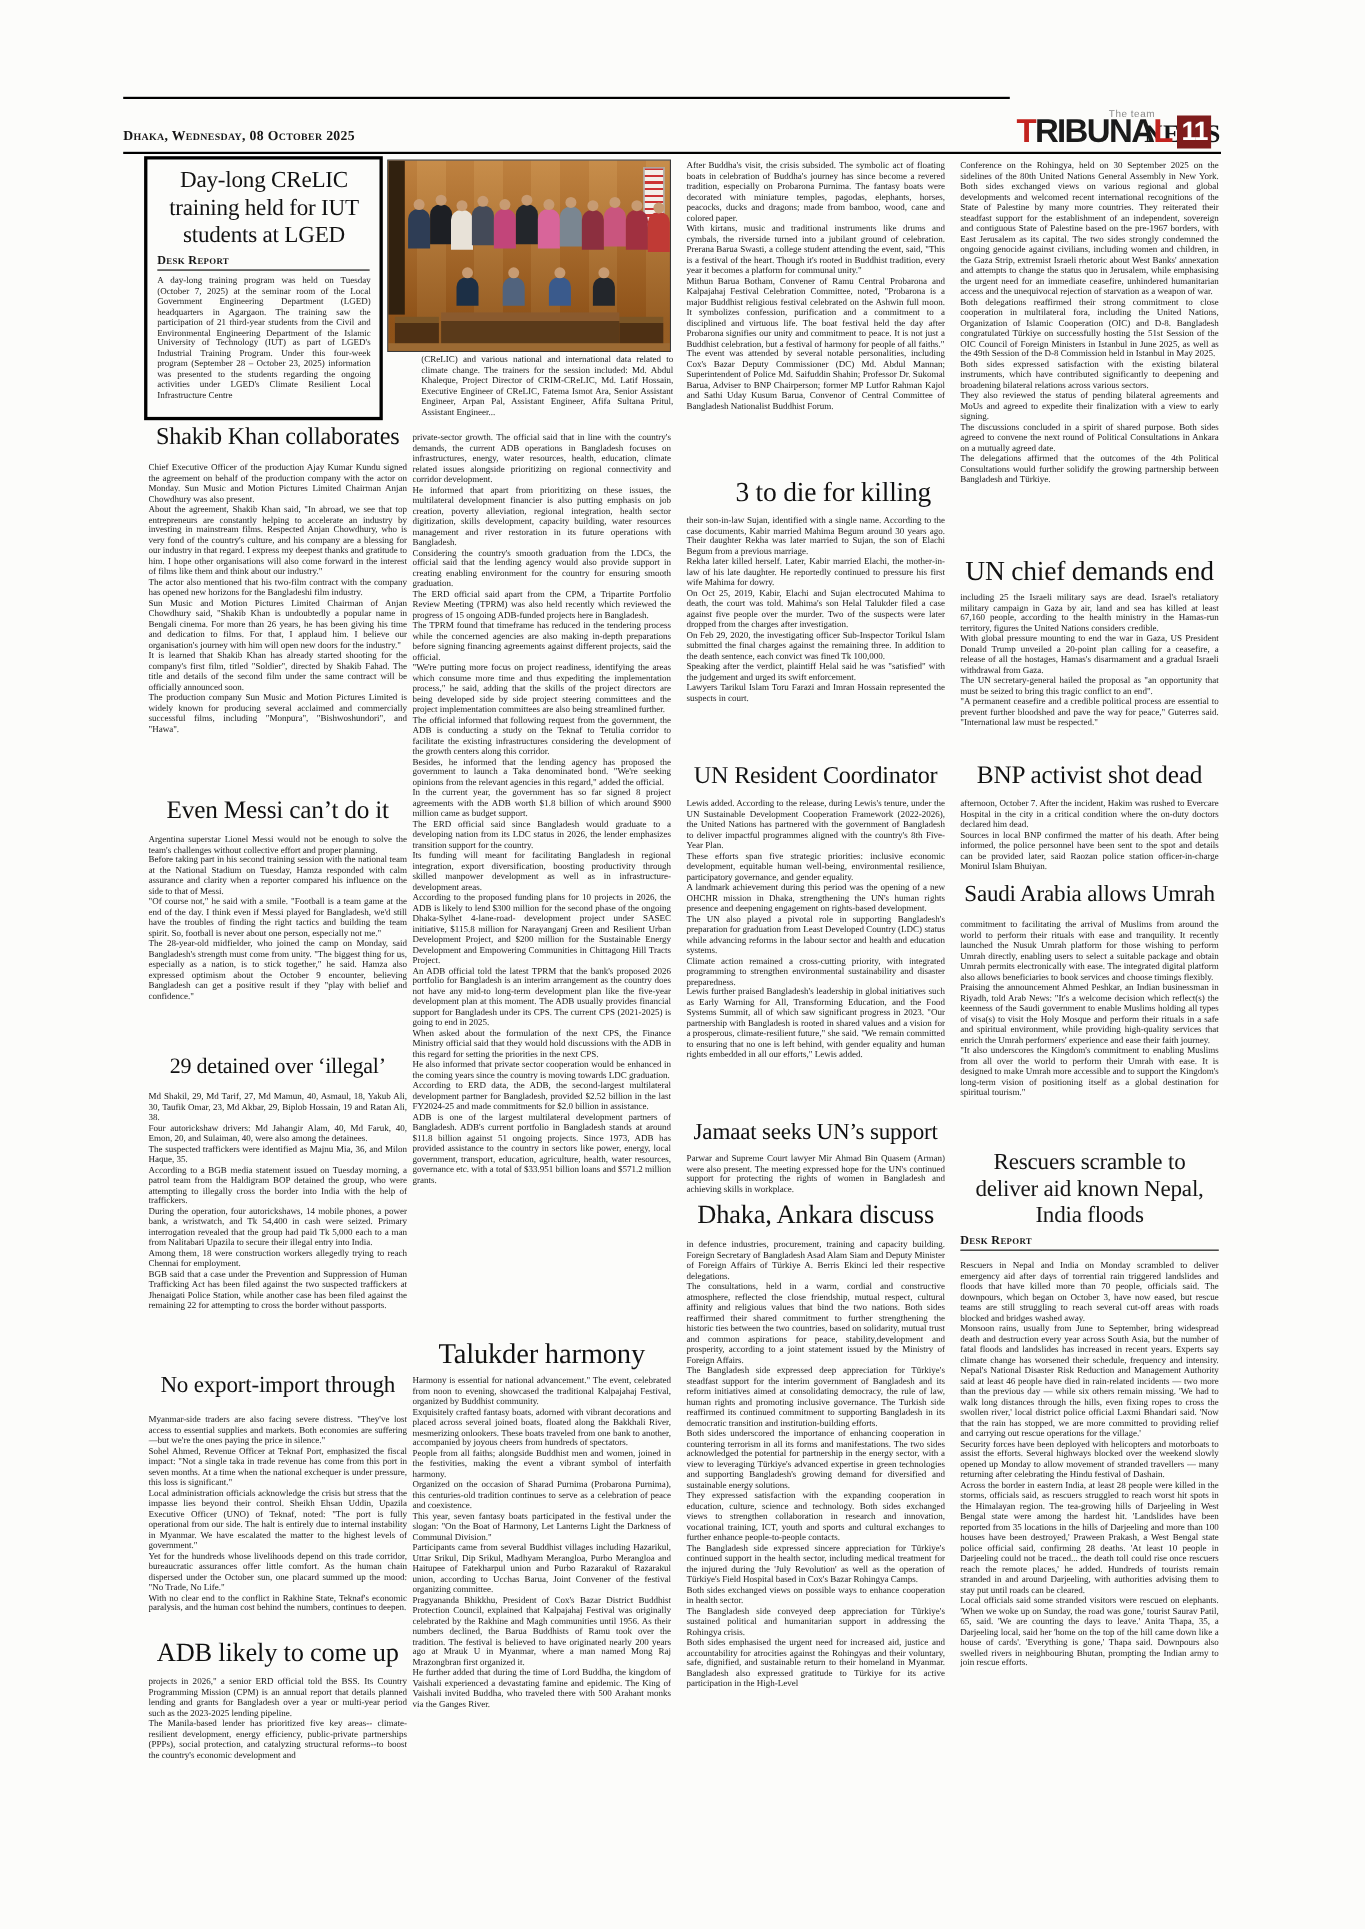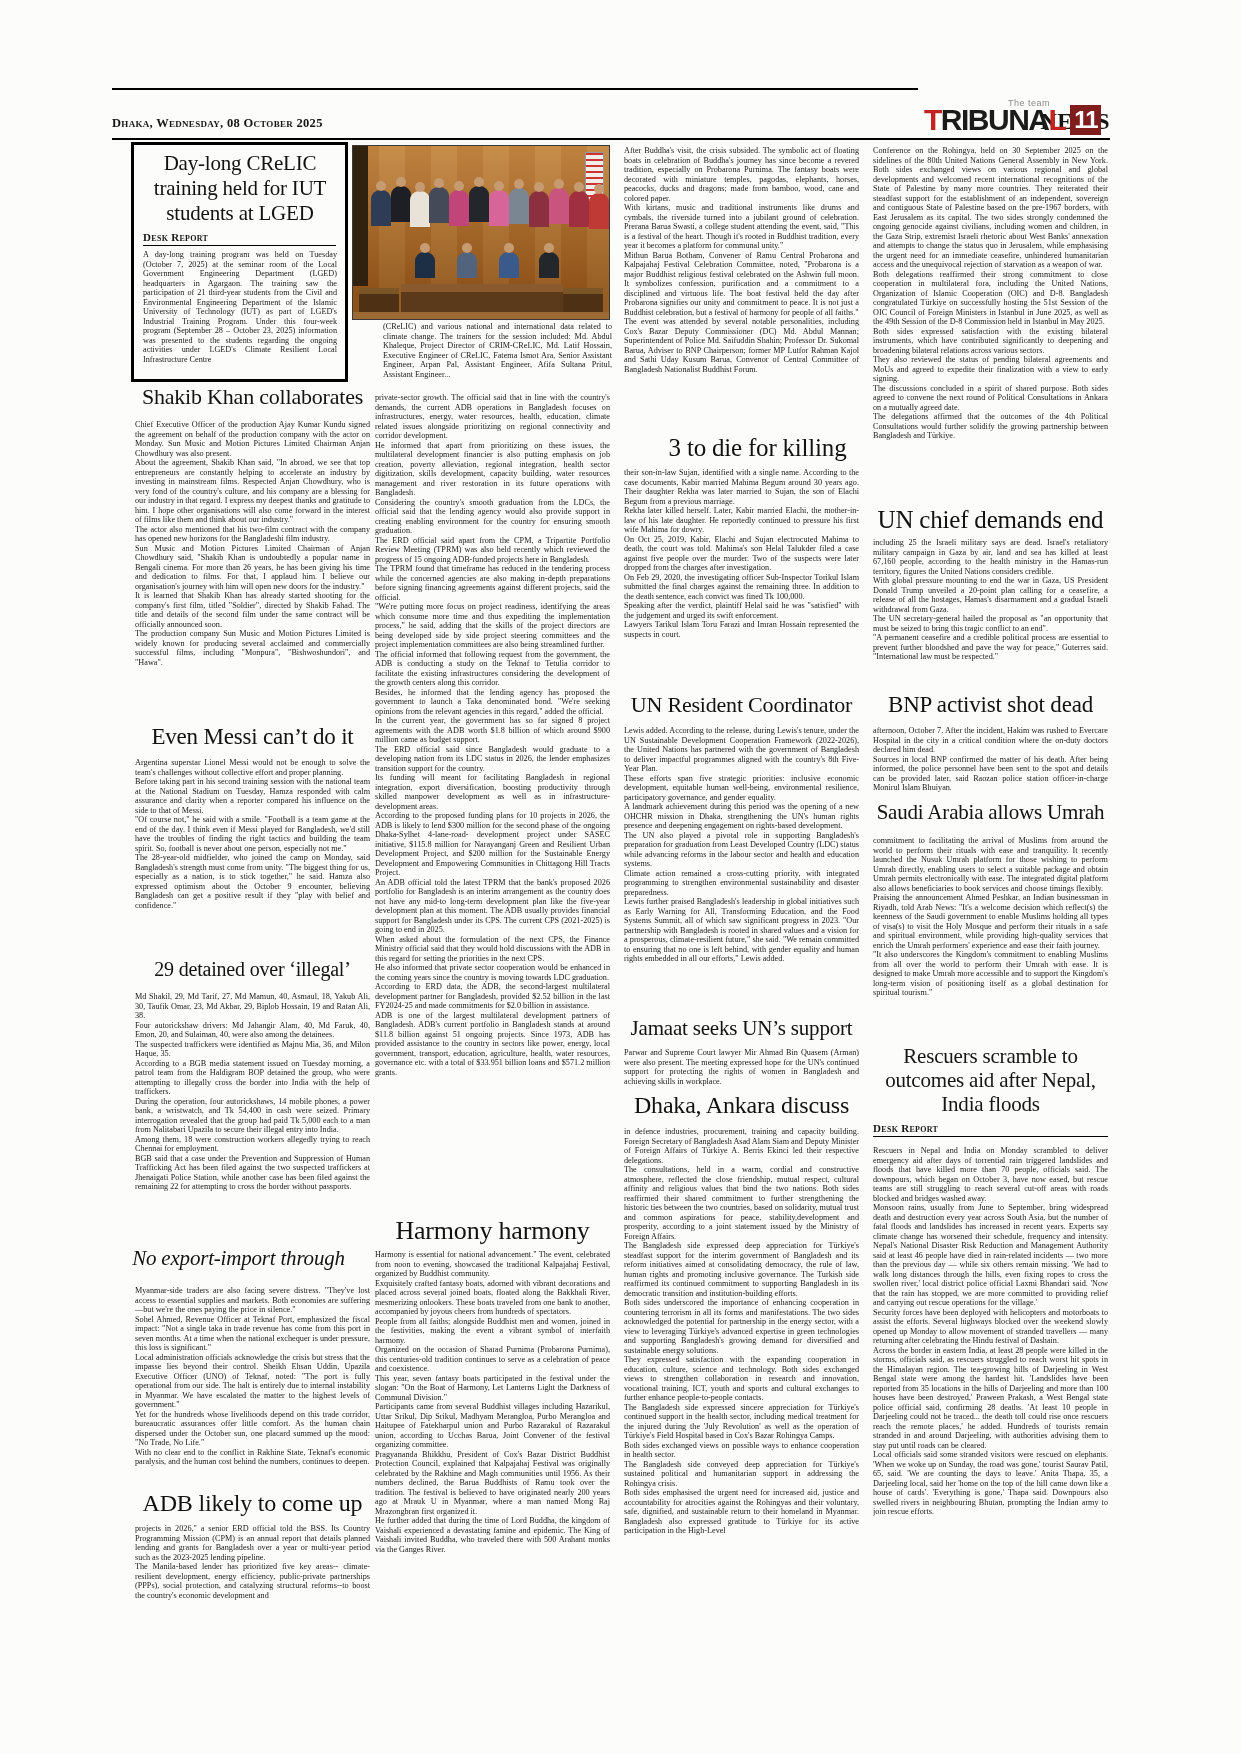--- a/index.html
+++ b/index.html
@@ -115,21 +115,21 @@
 "Of course not," he said with a smile. "Football is a team game at the end of the day. I think even if Messi played for Bangladesh, we'd still have the troubles of finding the right tactics and building the team spirit. So, football is never about one person, especially not me."
 The 28-year-old midfielder, who joined the camp on Monday, said Bangladesh's strength must come from unity. "The biggest thing for us, especially as a nation, is to stick together," he said. Hamza also expressed optimism about the October 9 encounter, believing Bangladesh can get a positive result if they "play with belief and confidence."</div>
   <div class="abs hd h20" style="left:135px;top:958px;">29 detained over ‘illegal’</div>
   <div class="abs bd" style="left:135px;top:992px;height:252px;">Md Shakil, 29, Md Tarif, 27, Md Mamun, 40, Asmaul, 18, Yakub Ali, 30, Taufik Omar, 23, Md Akbar, 29, Biplob Hossain, 19 and Ratan Ali, 38.
 Four autorickshaw drivers: Md Jahangir Alam, 40, Md Faruk, 40, Emon, 20, and Sulaiman, 40, were also among the detainees.
 The suspected traffickers were identified as Majnu Mia, 36, and Milon Haque, 35.
 According to a BGB media statement issued on Tuesday morning, a patrol team from the Haldigram BOP detained the group, who were attempting to illegally cross the border into India with the help of traffickers.
 During the operation, four autorickshaws, 14 mobile phones, a power bank, a wristwatch, and Tk 54,400 in cash were seized. Primary interrogation revealed that the group had paid Tk 5,000 each to a man from Nalitabari Upazila to secure their illegal entry into India.
 Among them, 18 were construction workers allegedly trying to reach Chennai for employment.
 BGB said that a case under the Prevention and Suppression of Human Trafficking Act has been filed against the two suspected traffickers at Jhenaigati Police Station, while another case has been filed against the remaining 22 for attempting to cross the border without passports.</div>
-  <div class="abs hd h21" style="left:121px;top:1246px;font-style:italic;">No export-import through</div>
+  <div class="abs hd h21" style="left:135px;top:1246px;">No export-import through</div>
   <div class="abs bd" style="left:135px;top:1286px;height:202px;">Myanmar-side traders are also facing severe distress. "They've lost access to essential supplies and markets. Both economies are suffering—but we're the ones paying the price in silence."
 Sohel Ahmed, Revenue Officer at Teknaf Port, emphasized the fiscal impact: "Not a single taka in trade revenue has come from this port in seven months. At a time when the national exchequer is under pressure, this loss is significant."
 Local administration officials acknowledge the crisis but stress that the impasse lies beyond their control. Sheikh Ehsan Uddin, Upazila Executive Officer (UNO) of Teknaf, noted: "The port is fully operational from our side. The halt is entirely due to internal instability in Myanmar. We have escalated the matter to the highest levels of government."
 Yet for the hundreds whose livelihoods depend on this trade corridor, bureaucratic assurances offer little comfort. As the human chain dispersed under the October sun, one placard summed up the mood: "No Trade, No Life."
 With no clear end to the conflict in Rakhine State, Teknaf's economic paralysis, and the human cost behind the numbers, continues to deepen.</div>
   <div class="abs hd h24" style="left:135px;top:1490px;">ADB likely to come up</div>
   <div class="abs bd" style="left:135px;top:1524px;height:96px;">projects in 2026," a senior ERD official told the BSS. Its Country Programming Mission (CPM) is an annual report that details planned lending and grants for Bangladesh over a year or multi-year period such as the 2023-2025 lending pipeline.
 The Manila-based lender has prioritized five key areas-- climate-resilient development, energy efficiency, public-private partnerships (PPPs), social protection, and catalyzing structural reforms--to boost the country's economic development and</div>
 
   <div class="abs bd" style="left:375px;top:393px;height:820px;">private-sector growth. The official said that in line with the country's demands, the current ADB operations in Bangladesh focuses on infrastructures, energy, water resources, health, education, climate related issues alongside prioritizing on regional connectivity and corridor development.
@@ -142,21 +142,21 @@
 Besides, he informed that the lending agency has proposed the government to launch a Taka denominated bond. "We're seeking opinions from the relevant agencies in this regard," added the official.
 In the current year, the government has so far signed 8 project agreements with the ADB worth $1.8 billion of which around $900 million came as budget support.
 The ERD official said since Bangladesh would graduate to a developing nation from its LDC status in 2026, the lender emphasizes transition support for the country.
 Its funding will meant for facilitating Bangladesh in regional integration, export diversification, boosting productivity through skilled manpower development as well as in infrastructure-development areas.
 According to the proposed funding plans for 10 projects in 2026, the ADB is likely to lend $300 million for the second phase of the ongoing Dhaka-Sylhet 4-lane-road- development project under SASEC initiative, $115.8 million for Narayanganj Green and Resilient Urban Development Project, and $200 million for the Sustainable Energy Development and Empowering Communities in Chittagong Hill Tracts Project.
 An ADB official told the latest TPRM that the bank's proposed 2026 portfolio for Bangladesh is an interim arrangement as the country does not have any mid-to long-term development plan like the five-year development plan at this moment. The ADB usually provides financial support for Bangladesh under its CPS. The current CPS (2021-2025) is going to end in 2025.
 When asked about the formulation of the next CPS, the Finance Ministry official said that they would hold discussions with the ADB in this regard for setting the priorities in the next CPS.
 He also informed that private sector cooperation would be enhanced in the coming years since the country is moving towards LDC graduation.
 According to ERD data, the ADB, the second-largest multilateral development partner for Bangladesh, provided $2.52 billion in the last FY2024-25 and made commitments for $2.0 billion in assistance.
 ADB is one of the largest multilateral development partners of Bangladesh. ADB's current portfolio in Bangladesh stands at around $11.8 billion against 51 ongoing projects. Since 1973, ADB has provided assistance to the country in sectors like power, energy, local government, transport, education, agriculture, health, water resources, governance etc. with a total of $33.951 billion loans and $571.2 million grants.</div>
-  <div class="abs hd h26" style="left:375px;top:1216px;">Harmony harmony</div>
+  <div class="abs hd h26" style="left:375px;top:1216px;">Talukder harmony</div>
   <div class="abs bd" style="left:375px;top:1250px;height:356px;">Harmony is essential for national advancement." The event, celebrated from noon to evening, showcased the traditional Kalpajahaj Festival, organized by Buddhist community.
 Exquisitely crafted fantasy boats, adorned with vibrant decorations and placed across several joined boats, floated along the Bakkhali River, mesmerizing onlookers. These boats traveled from one bank to another, accompanied by joyous cheers from hundreds of spectators.
 People from all faiths; alongside Buddhist men and women, joined in the festivities, making the event a vibrant symbol of interfaith harmony.
 Organized on the occasion of Sharad Purnima (Probarona Purnima), this centuries-old tradition continues to serve as a celebration of peace and coexistence.
 This year, seven fantasy boats participated in the festival under the slogan: "On the Boat of Harmony, Let Lanterns Light the Darkness of Communal Division."
 Participants came from several Buddhist villages including Hazarikul, Uttar Srikul, Dip Srikul, Madhyam Merangloa, Purbo Merangloa and Haitupee of Fatekharpul union and Purbo Razarakul of Razarakul union, according to Ucchas Barua, Joint Convener of the festival organizing committee.
 Pragyananda Bhikkhu, President of Cox's Bazar District Buddhist Protection Council, explained that Kalpajahaj Festival was originally celebrated by the Rakhine and Magh communities until 1956. As their numbers declined, the Barua Buddhists of Ramu took over the tradition. The festival is believed to have originated nearly 200 years ago at Mrauk U in Myanmar, where a man named Mong Raj Mrazongbran first organized it.
 He further added that during the time of Lord Buddha, the kingdom of Vaishali experienced a devastating famine and epidemic. The King of Vaishali invited Buddha, who traveled there with 500 Arahant monks via the Ganges River.</div>
 
   <div class="abs bd" style="left:624px;top:146px;height:290px;">After Buddha's visit, the crisis subsided. The symbolic act of floating boats in celebration of Buddha's journey has since become a revered tradition, especially on Probarona Purnima. The fantasy boats were decorated with miniature temples, pagodas, elephants, horses, peacocks, ducks and dragons; made from bamboo, wood, cane and colored paper.
@@ -203,21 +203,21 @@
 "A permanent ceasefire and a credible political process are essential to prevent further bloodshed and pave the way for peace," Guterres said. "International law must be respected."</div>
   <div class="abs hd h23" style="left:873px;top:692px;">BNP activist shot dead</div>
   <div class="abs bd" style="left:873px;top:726px;height:72px;">afternoon, October 7. After the incident, Hakim was rushed to Evercare Hospital in the city in a critical condition where the on-duty doctors declared him dead.
 Sources in local BNP confirmed the matter of his death. After being informed, the police personnel have been sent to the spot and details can be provided later, said Raozan police station officer-in-charge Monirul Islam Bhuiyan.</div>
   <div class="abs hd h21" style="left:873px;top:800px;">Saudi Arabia allows Umrah</div>
   <div class="abs bd" style="left:873px;top:836px;height:204px;">commitment to facilitating the arrival of Muslims from around the world to perform their rituals with ease and tranquility. It recently launched the Nusuk Umrah platform for those wishing to perform Umrah directly, enabling users to select a suitable package and obtain Umrah permits electronically with ease. The integrated digital platform also allows beneficiaries to book services and choose timings flexibly.
 Praising the announcement Ahmed Peshkar, an Indian businessman in Riyadh, told Arab News: "It's a welcome decision which reflect(s) the keenness of the Saudi government to enable Muslims holding all types of visa(s) to visit the Holy Mosque and perform their rituals in a safe and spiritual environment, while providing high-quality services that enrich the Umrah performers' experience and ease their faith journey.
 "It also underscores the Kingdom's commitment to enabling Muslims from all over the world to perform their Umrah with ease. It is designed to make Umrah more accessible and to support the Kingdom's long-term vision of positioning itself as a global destination for spiritual tourism."</div>
   <div class="abs" style="left:873px;top:1044px;width:235px;text-align:center;font-size:21px;line-height:24px;letter-spacing:-.2px;">
     <div>Rescuers scramble to</div>
-    <div>outcomes aid after Nepal,</div>
+    <div>deliver aid known Nepal,</div>
     <div>India floods</div>
   </div>
   <div class="abs byline" style="left:873px;top:1122px;width:235px;">Desk Report</div>
   <div class="abs bd" style="left:873px;top:1146px;height:464px;">Rescuers in Nepal and India on Monday scrambled to deliver emergency aid after days of torrential rain triggered landslides and floods that have killed more than 70 people, officials said. The downpours, which began on October 3, have now eased, but rescue teams are still struggling to reach several cut-off areas with roads blocked and bridges washed away.
 Monsoon rains, usually from June to September, bring widespread death and destruction every year across South Asia, but the number of fatal floods and landslides has increased in recent years. Experts say climate change has worsened their schedule, frequency and intensity. Nepal's National Disaster Risk Reduction and Management Authority said at least 46 people have died in rain-related incidents — two more than the previous day — while six others remain missing. 'We had to walk long distances through the hills, even fixing ropes to cross the swollen river,' local district police official Laxmi Bhandari said. 'Now that the rain has stopped, we are more committed to providing relief and carrying out rescue operations for the village.'
 Security forces have been deployed with helicopters and motorboats to assist the efforts. Several highways blocked over the weekend slowly opened up Monday to allow movement of stranded travellers — many returning after celebrating the Hindu festival of Dashain.
 Across the border in eastern India, at least 28 people were killed in the storms, officials said, as rescuers struggled to reach worst hit spots in the Himalayan region. The tea-growing hills of Darjeeling in West Bengal state were among the hardest hit. 'Landslides have been reported from 35 locations in the hills of Darjeeling and more than 100 houses have been destroyed,' Praween Prakash, a West Bengal state police official said, confirming 28 deaths. 'At least 10 people in Darjeeling could not be traced... the death toll could rise once rescuers reach the remote places,' he added. Hundreds of tourists remain stranded in and around Darjeeling, with authorities advising them to stay put until roads can be cleared.
 Local officials said some stranded visitors were rescued on elephants. 'When we woke up on Sunday, the road was gone,' tourist Saurav Patil, 65, said. 'We are counting the days to leave.' Anita Thapa, 35, a Darjeeling local, said her 'home on the top of the hill came down like a house of cards'. 'Everything is gone,' Thapa said. Downpours also swelled rivers in neighbouring Bhutan, prompting the Indian army to join rescue efforts.</div>
 
 </div>

